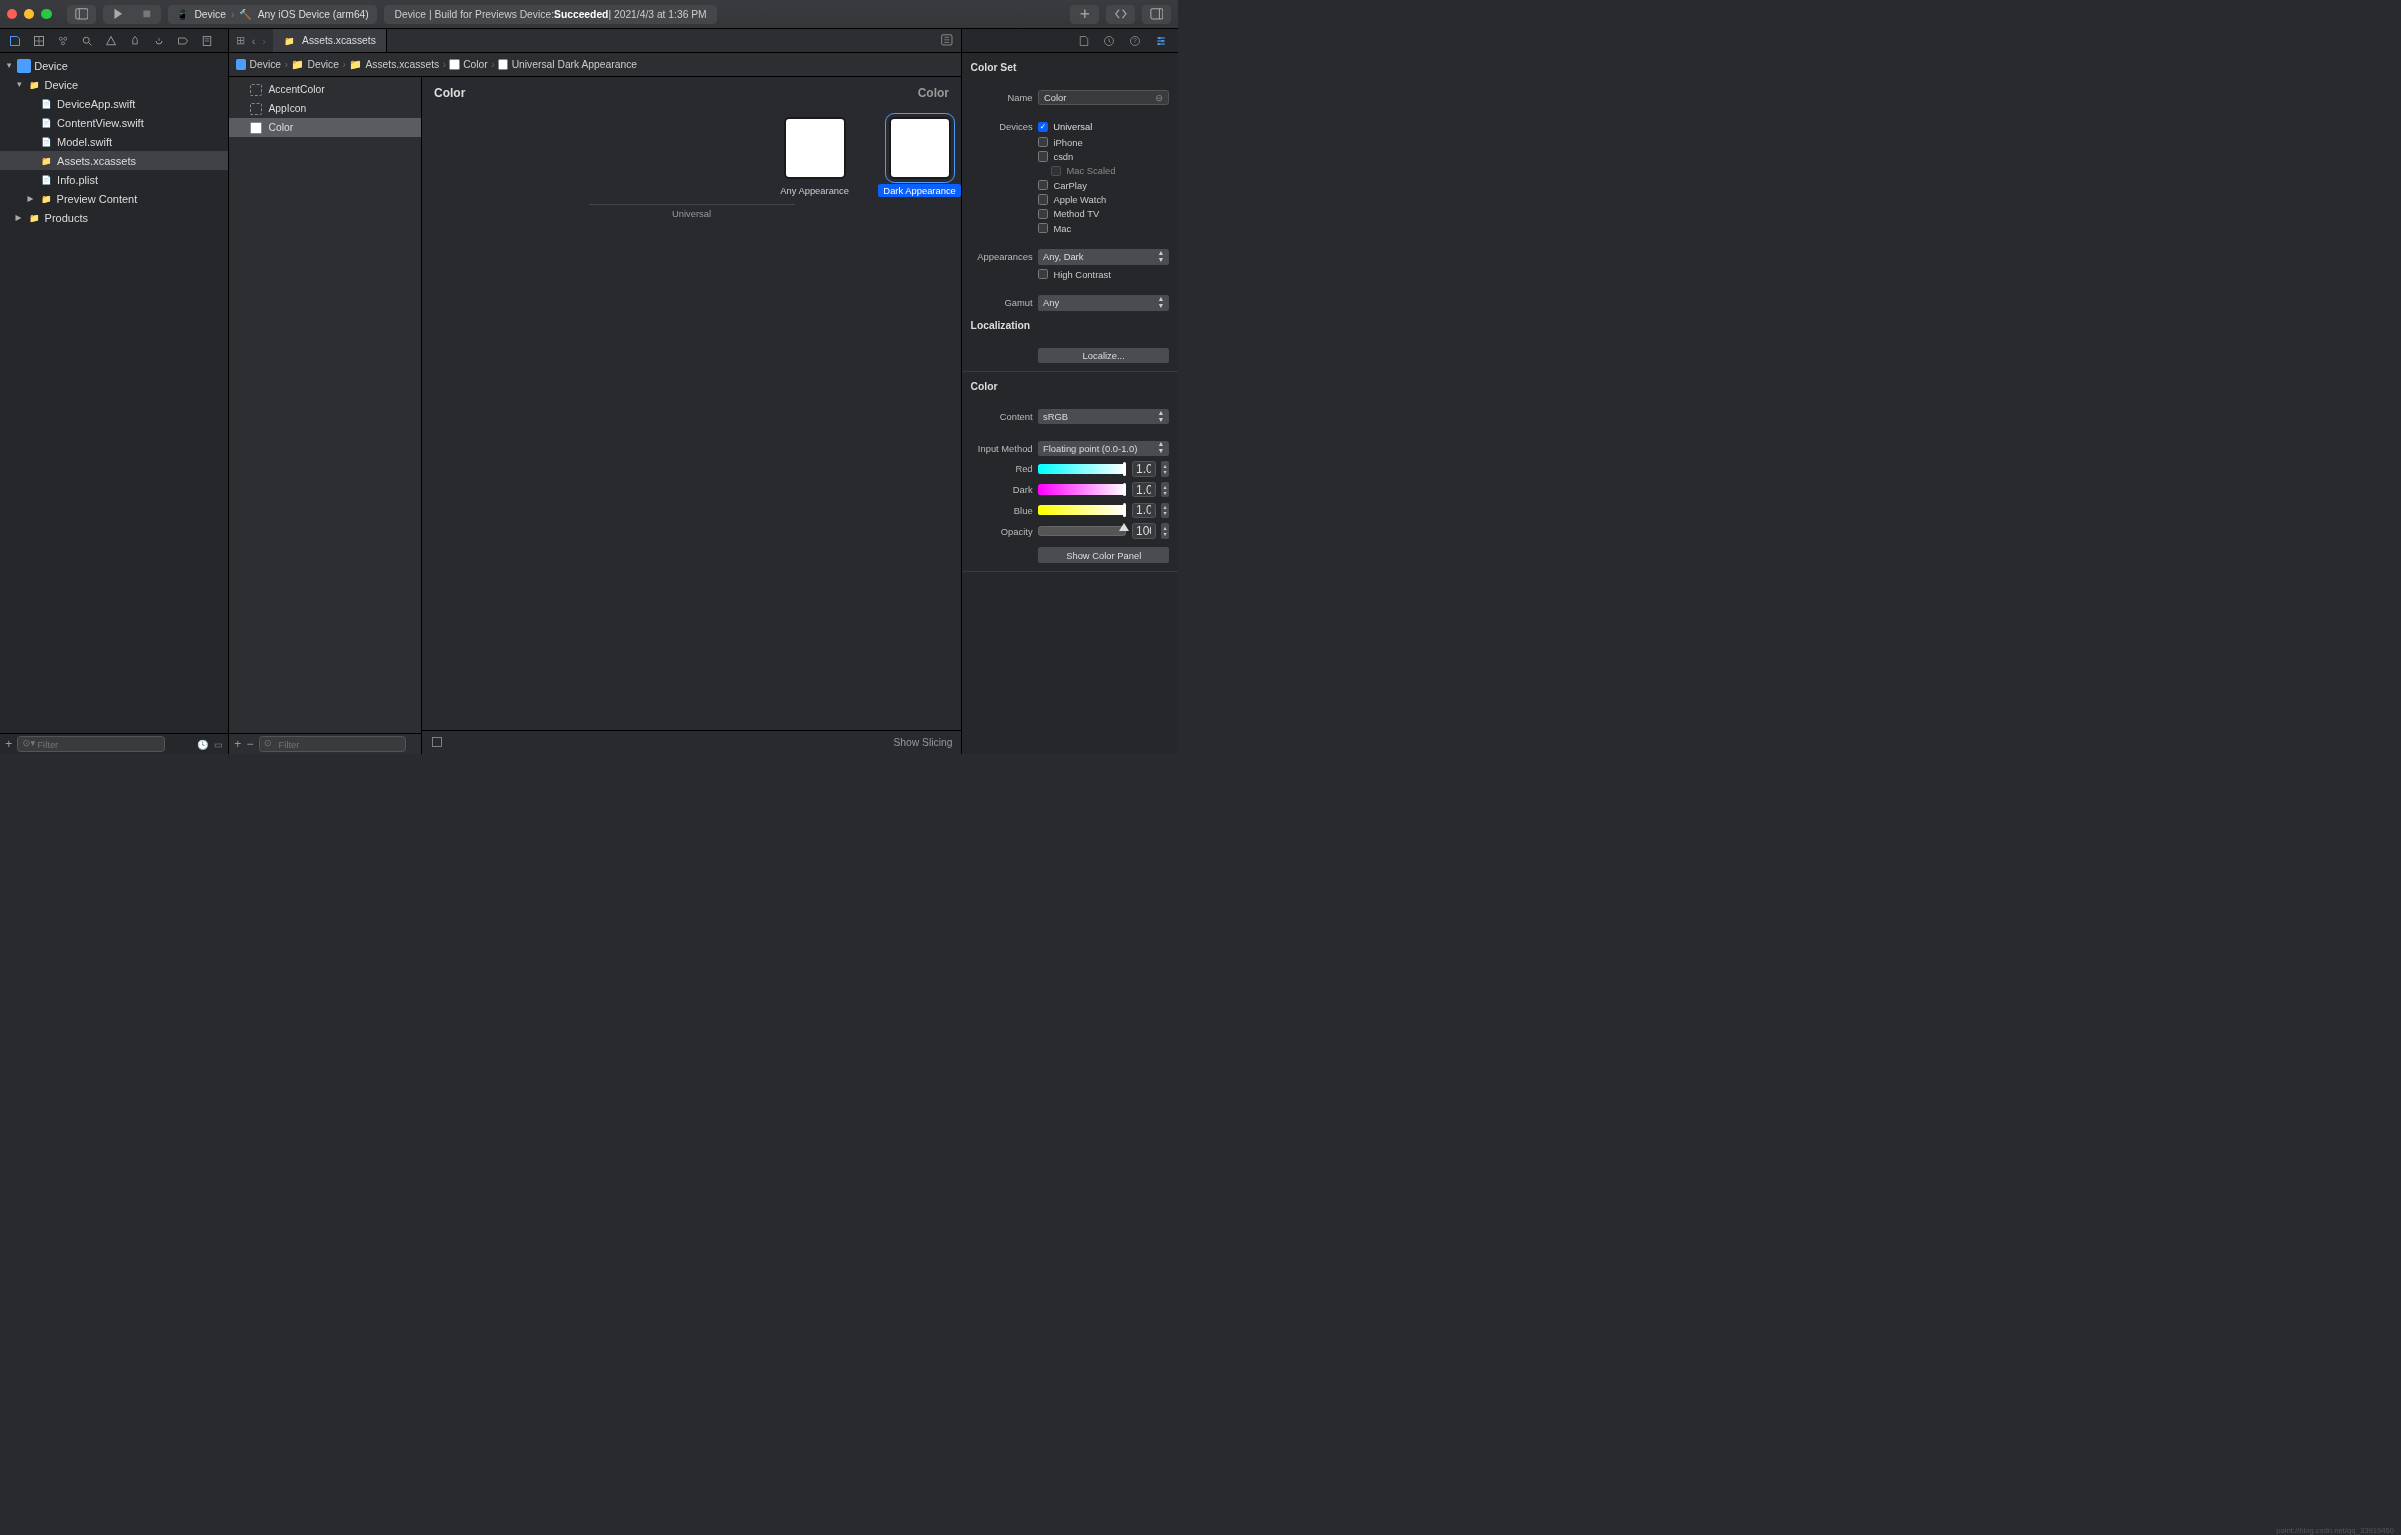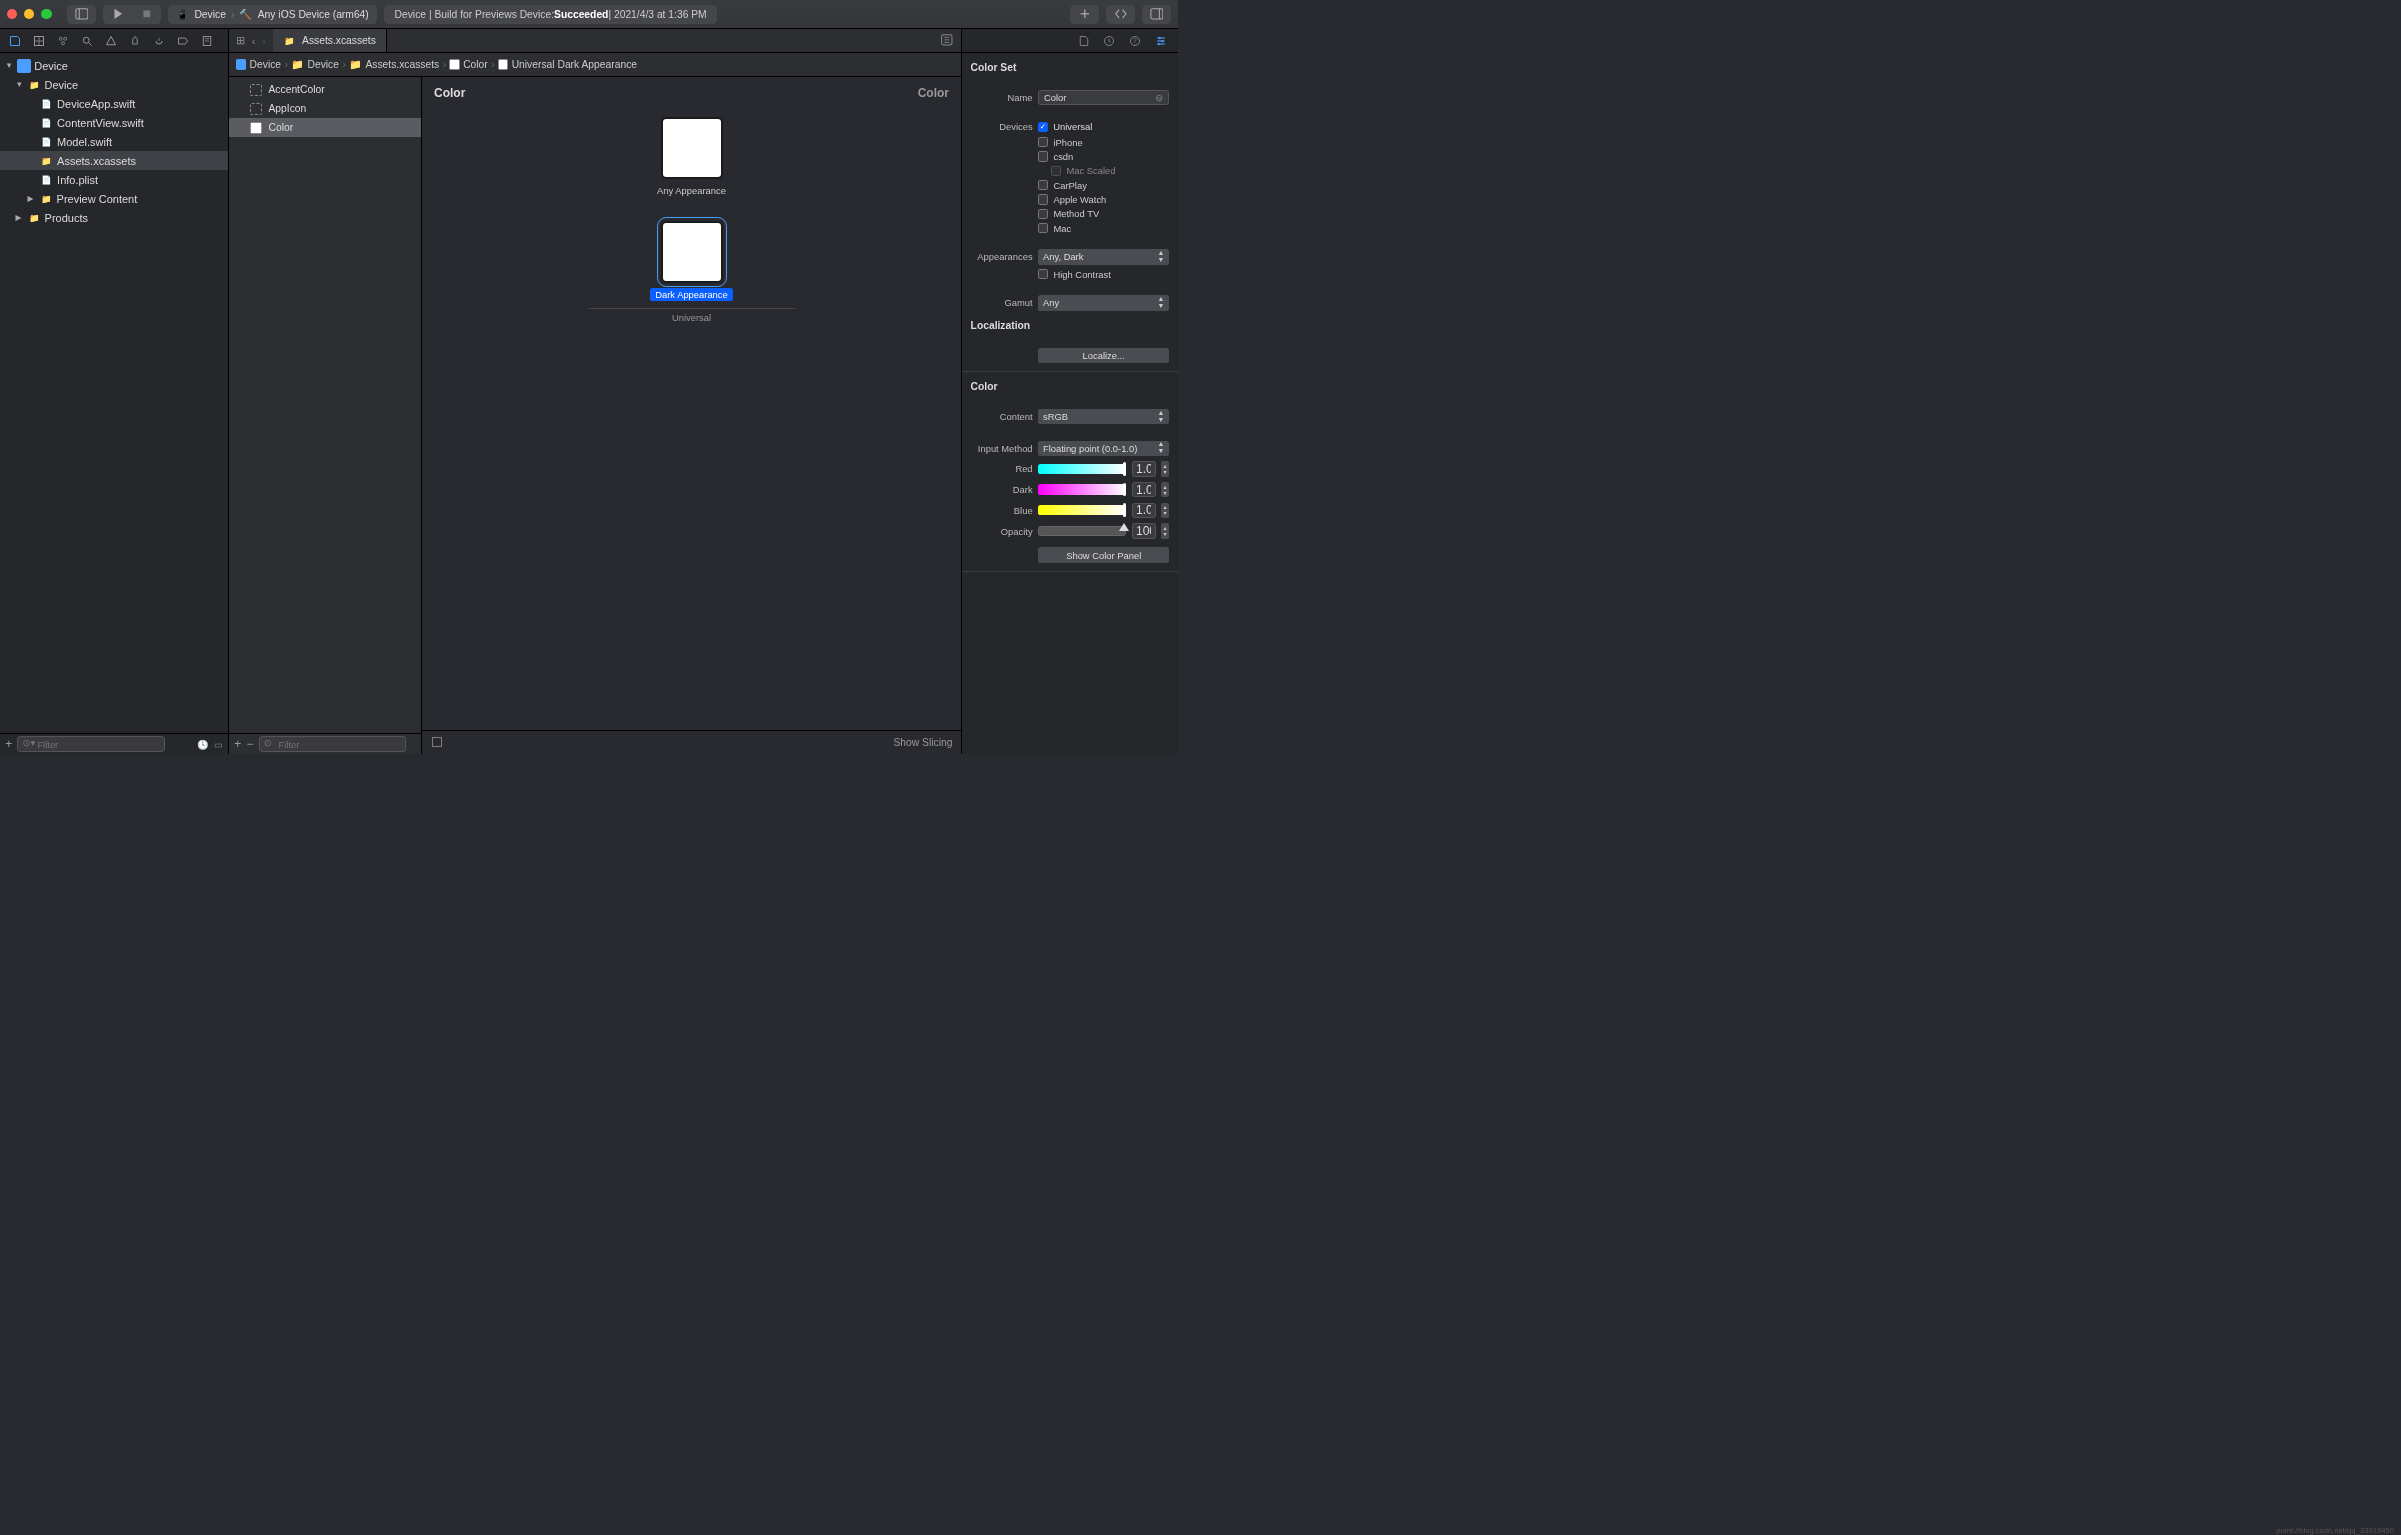--- a/index.html
+++ b/index.html
@@ -52,21 +52,21 @@
 .asset-row { height: 19px; display: flex; align-items: center; padding: 0 20.6px; gap: 6.9px; color: #ddd; cursor: pointer; font-size: 10.3px;}
 .asset-row.selected { background: #5a5c62; }
 .asset-swatch { width: 12px; height: 12px; border: 0.9px dashed #888; border-radius: 1.7px;}
 .asset-swatch.filled { border:0.9px solid #888; background:#fff;}
 .asset-filter { height:20.6px; border-top:0.9px solid #000; display:flex; align-items:center; padding:0 5.2px; gap:5.2px;}
 .asset-filter input { flex:1; background:#3a3b3f; border:0.9px solid #555; border-radius:3.4px; height:15.5px; padding:0 5.2px 0 19px; color:#ddd; font-size:9.4px;}
 
 .canvas { flex: 1; background: #292a2f; position: relative; display:flex; flex-direction:column;}
 .canvas-header { display:flex; justify-content:space-between; padding:8.6px 12px; font-size:12px; font-weight:600; color:#999;}
 .canvas-header .left { color:#ddd; }
-.wells-row { display:flex; gap:24px; justify-content:flex-end; margin-top:8.6px;flex-direction:column;}
+.wells-row { display:flex; gap:24px; justify-content:flex-end; margin-top:8.6px;}
 .well-container { display:flex; flex-direction:column; align-items:center; gap:5.2px;}
 .well { width:62px; height:62px; background:#fff; border:2.6px solid #1a1a1a; border-radius:5.2px; cursor:pointer;}
 .well.selected { outline:1.7px solid #4a9eff; outline-offset:3.4px; border-radius:5.2px;}
 .well-label { font-size:9.4px; color:#ccc; padding:0.9px 5.2px; border-radius:2.6px;}
 .well-label.selected { background:#0a60ff; color:#fff;}
 .universal-sep { width:206px; border-top:0.9px solid #444; margin:6.9px auto 3.4px;}
 .universal-label { text-align:center; font-size:9.4px; color:#999;}
 .canvas-footer { height:24px; border-top:0.9px solid #000; display:flex; align-items:center; justify-content:space-between; padding:0 8.6px; font-size:10.3px; color:#999;}
 
 

